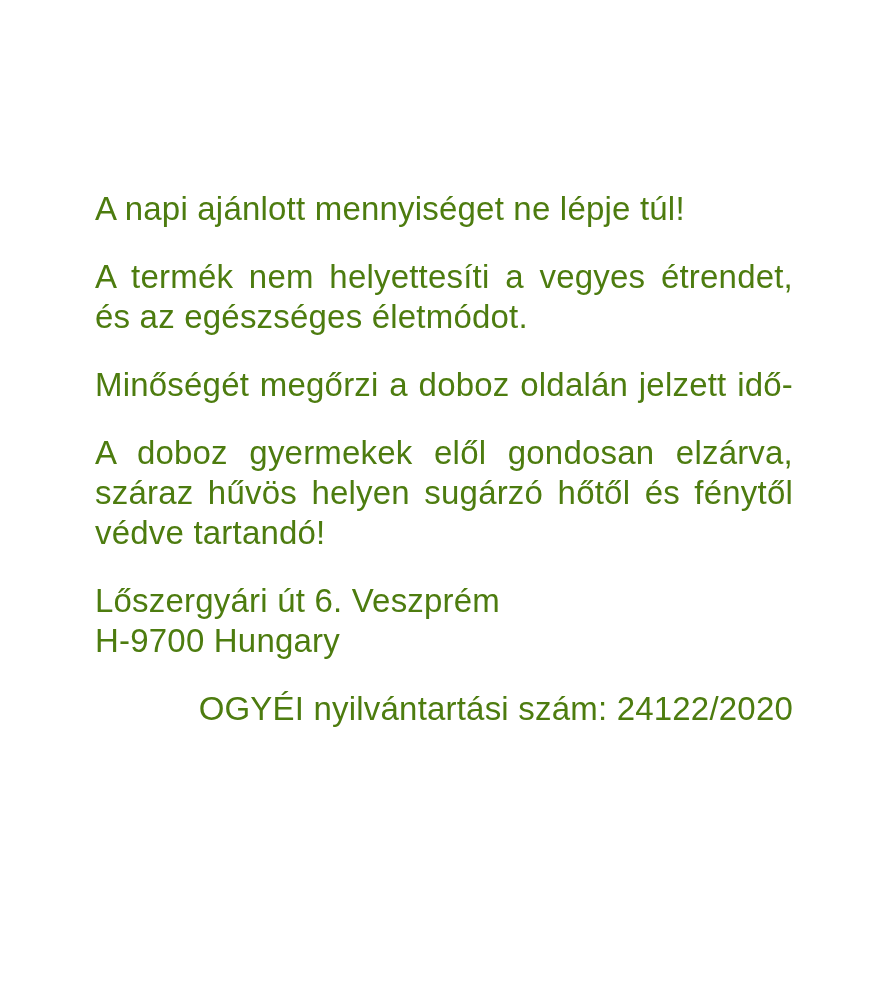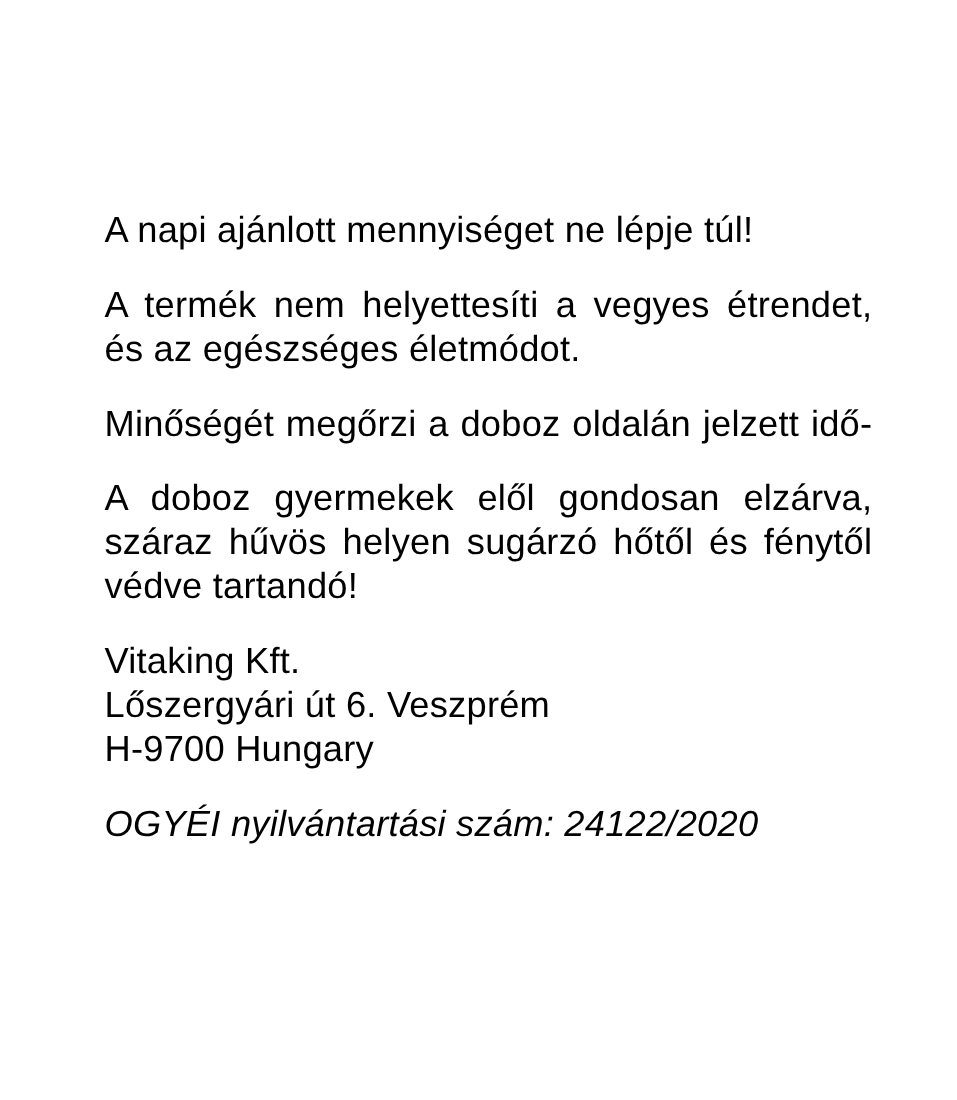--- a/index.html
+++ b/index.html
@@ -25,51 +25,50 @@
     line-height: 40px;
     letter-spacing: 0.2px;
   }
   .para {
     margin: 0 0 28px 0;
   }
   .para:last-child {
     margin-bottom: 0;
   }
   .para.italic {
-    font-style: italic;
+    text-align: right;
   }
   .line {
     white-space: normal;
   }
   
   .line.j {
     text-align: justify;
     text-align-last: justify;
   }
 </style>
 </head>
 <body style="background: rgb(255, 255, 255);">
 
-<div class="doc" style="color: #000000;">
+<div class="doc" style="color: #4d7c0f;">
     <div class="para">
       <div class="line">A napi ajánlott mennyiséget ne lépje túl!</div>
     </div>
     <div class="para">
       <div class="line j">A termék nem helyettesíti a vegyes étrendet,</div>
       <div class="line">és az egészséges életmódot.</div>
     </div>
     <div class="para">
       <div class="line j">Minőségét megőrzi a doboz oldalán jelzett idő-</div>
     </div>
     <div class="para">
       <div class="line j">A doboz gyermekek elől gondosan elzárva,</div>
       <div class="line j">száraz hűvös helyen sugárzó hőtől és fénytől</div>
       <div class="line">védve tartandó!</div>
     </div>
     <div class="para">
-      <div class="line">Vitaking Kft.</div>
       <div class="line">Lőszergyári út 6. Veszprém</div>
       <div class="line">H-9700 Hungary</div>
     </div>
     <div class="para italic">
       <div class="line">OGYÉI nyilvántartási szám: 24122/2020</div>
     </div>
   </div>
 
 </body></html>

